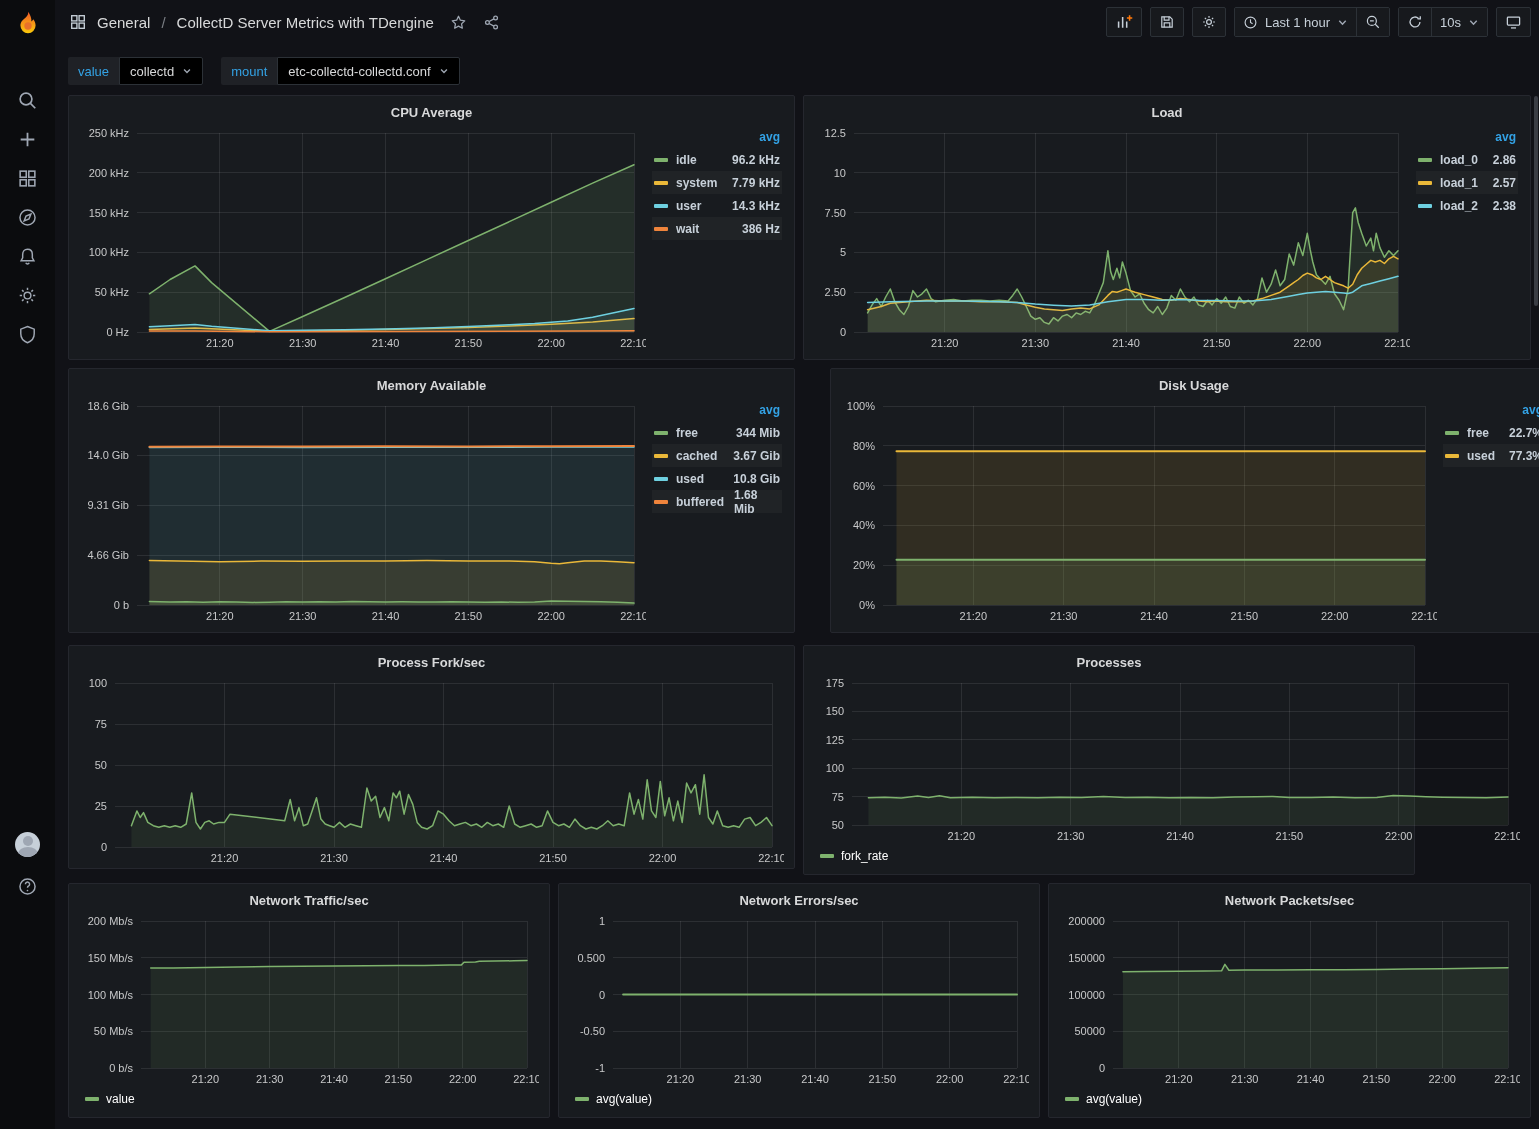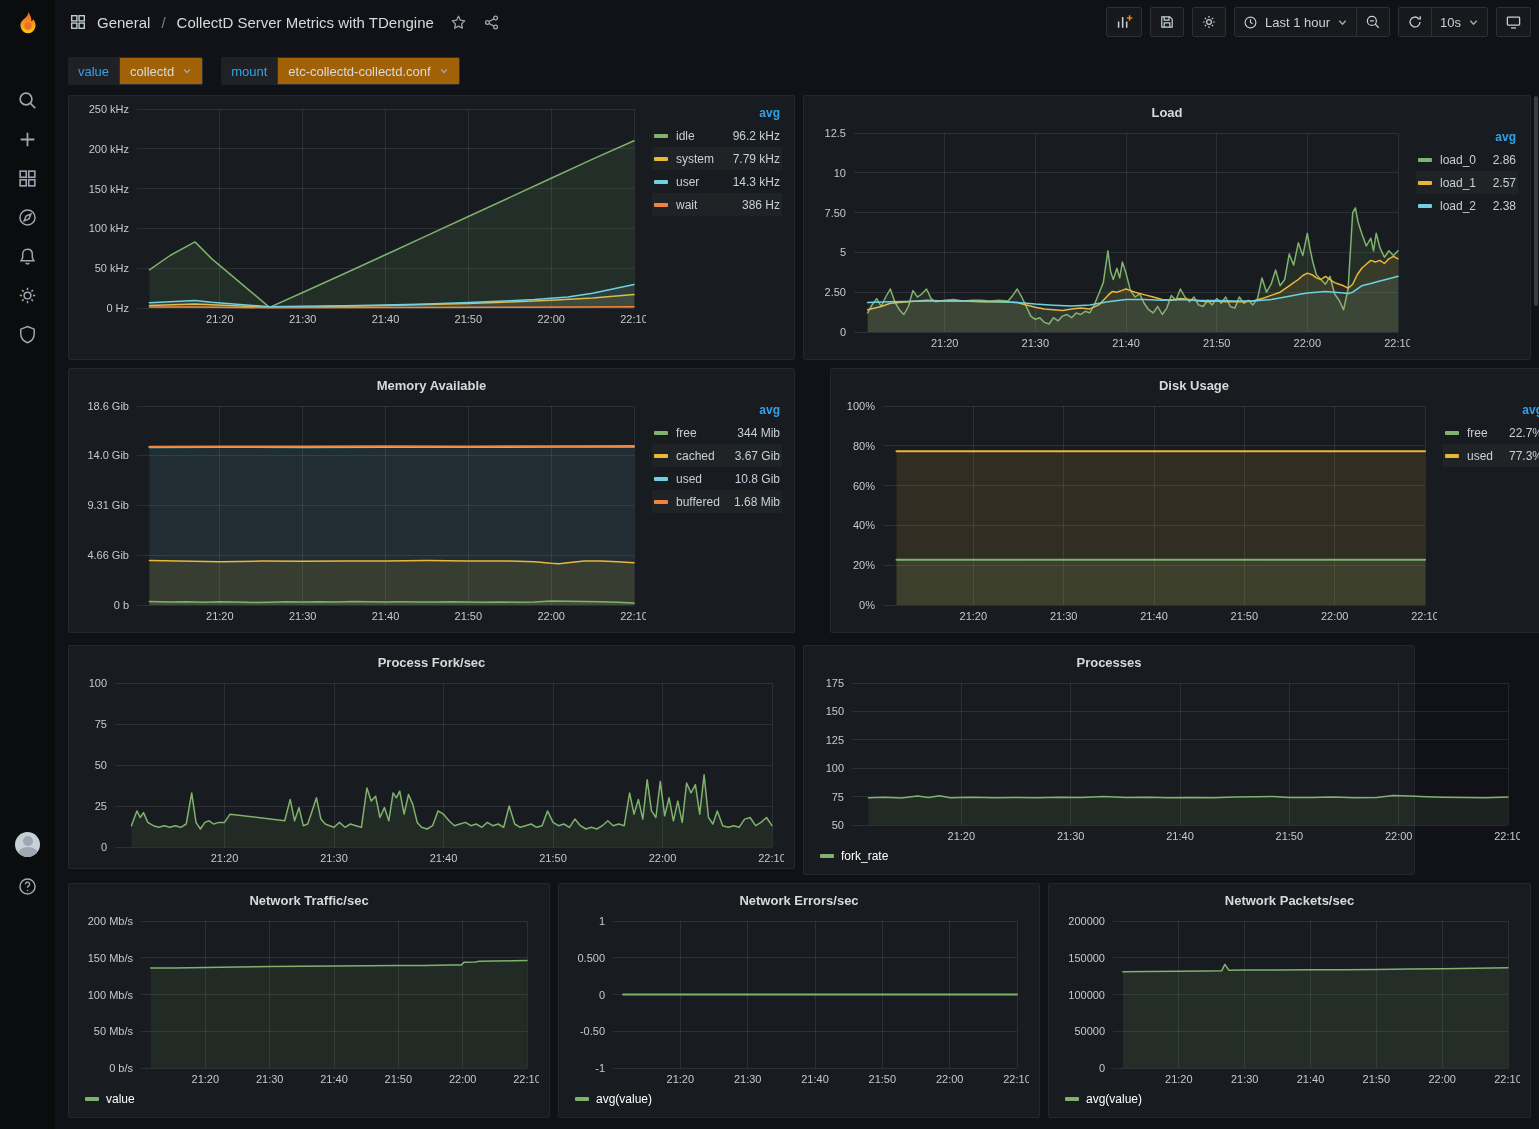--- a/index.html
+++ b/index.html
@@ -39,37 +39,37 @@
   .tb-group .tb { border:none; border-radius:0; height:28px; }
   .tb-group .tb + .tb { border-left:1px solid #2c3137; }
   
   .submenu { position:absolute; left:68px; top:57px; display:flex; gap:18px; }
   .var { display:flex; height:28px; }
   .var-label {
     display:flex; align-items:center; padding:0 10px; background:#1f2126; color:#33a2e5;
     font-size:13px; border-radius:2px 0 0 2px;
   }
   .var-value {
-    display:flex; align-items:center; gap:8px; padding:0 10px; background:#a16207; color:#d8d9da;
+    display:flex; align-items:center; gap:8px; padding:0 10px; background:#000000; color:#d8d9da;
     font-size:13px; border:1px solid #2c3137; border-radius:0 2px 2px 0; cursor:pointer;
     font-family:"Liberation Sans",sans-serif;
   }
   
   #dashboard { position:absolute; inset:0; }
   .panel {
     position:absolute; background:#181b1f; border:1px solid #25272e; border-radius:2px;
     display:flex; flex-direction:column; padding:5px 10px 7px 10px;
   }
   .panel-title { height:24px; line-height:24px; text-align:center; font-size:13px; font-weight:600; color:#d8d9da; cursor:pointer; flex:0 0 auto; }
   .panel-body { flex:1 1 auto; display:flex; min-height:0; }
   .chart { flex:1 1 auto; min-width:0; position:relative; cursor:crosshair; }
   .chart svg { display:block; }
   .legend-right { flex:0 0 auto; padding:2px 2px 0 6px; font-size:12px; }
   .legend-header { text-align:right; color:#33a2e5; font-weight:700; height:21px; line-height:21px; padding-right:2px; cursor:pointer; }
-  .legend-row { display:flex; align-items:center; height:23px; padding:0 2px; }
+  .legend-row { display:flex; align-items:center; height:23px; padding:0 2px;font-weight:bold; }
   .legend-row:nth-child(odd) { background:rgba(255,255,255,0.035); }
   .legend-dash { width:14px; height:4px; border-radius:1px; margin-right:8px; flex:0 0 auto; }
   .legend-name { flex:1 1 auto; color:#c7d0d9; cursor:pointer; }
   .legend-val { color:#c7d0d9; margin-left:10px; }
   .legend-bottom { flex:0 0 22px; display:flex; align-items:center; gap:18px; padding-left:6px; font-size:12px; }
   .legend-bottom .legend-dash { margin-right:7px; }
   .lb-item { display:flex; align-items:center; cursor:pointer; color:#ffffff;text-align:right; }
   
   .scroll-thumb { position:absolute; right:1px; top:96px; width:4px; height:210px; background:#3a3d44; border-radius:2px; }
 </style>
@@ -251,20 +251,21 @@
       <span>etc-collectd-collectd.conf</span>
       <svg width="10" height="10" viewBox="0 0 12 12" fill="none" stroke="#9fa7b3" stroke-width="1.6">
           <path d="M2.5 4.2L6 7.8l3.5-3.6"></path>
         </svg>
     </button>
   </div>
 </div>
 
 <div id="dashboard">
     <div class="panel" style="left: 68px; top: 95px; width: 727px; height: 265px;">
+      <div class="panel-title">CPU Average</div>
       <div class="panel-body">
         <div class="chart">
           <svg width="567" height="227">
             <g stroke="rgba(255,255,255,0.09)" stroke-width="1">
               <line x1="140.5" y1="8" x2="140.5" y2="207"></line>
               <line x1="223.5" y1="8" x2="223.5" y2="207"></line>
               <line x1="306.5" y1="8" x2="306.5" y2="207"></line>
               <line x1="389.5" y1="8" x2="389.5" y2="207"></line>
               <line x1="472.5" y1="8" x2="472.5" y2="207"></line>
               <line x1="555.5" y1="8" x2="555.5" y2="207"></line>

